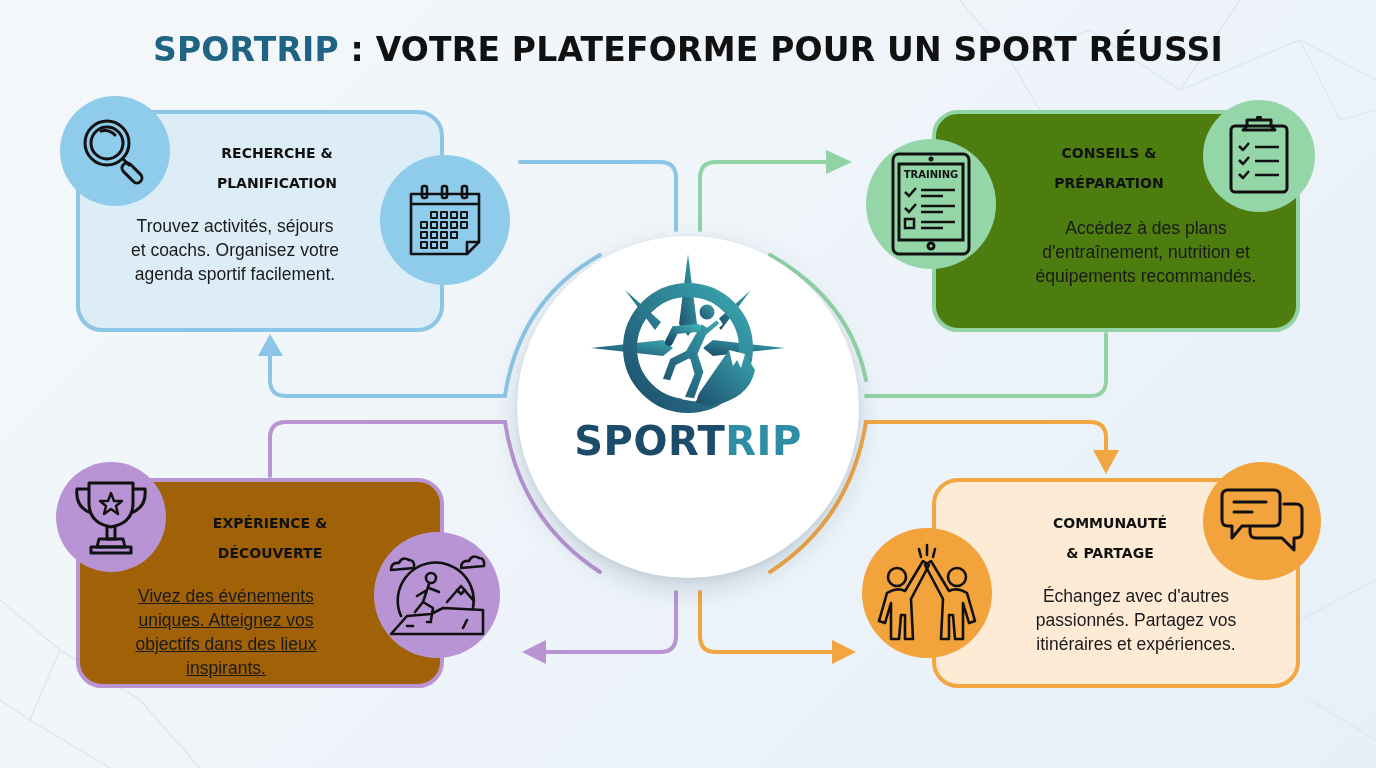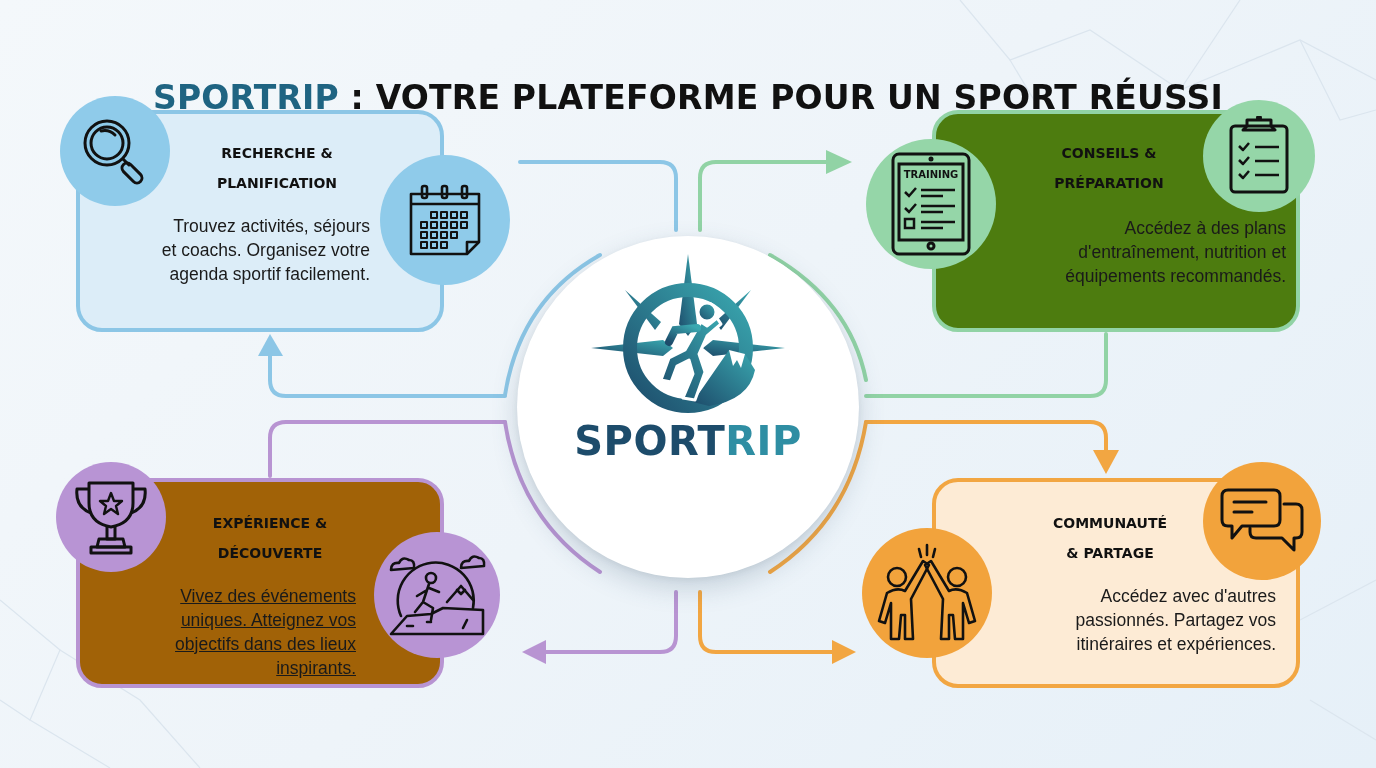--- a/index.html
+++ b/index.html
@@ -7,39 +7,39 @@
   body {
     position: relative;
     background: linear-gradient(135deg, #f4f8fb 0%, #eef4f9 50%, #e6f0f8 100%);
     font-family: "Liberation Sans", "DejaVu Sans", sans-serif;
     color: #111;
   }
   .bg-lines { position: absolute; inset: 0; pointer-events: none; }
   .title {
     position: absolute; top: 30px; left: 0; width: 1376px; text-align: center;
     font-family: "DejaVu Sans", sans-serif; font-weight: bold; font-size: 33px;
-    letter-spacing: 0.2px; color: #111; margin-top: 48px;
+    letter-spacing: 0.2px; color: #111;
   }
   .title .brand { color: #1f6482; }
   .connectors { position: absolute; inset: 0; pointer-events: none; }
 
   .card {
     position: absolute; border-radius: 26px; border-width: 4px; border-style: solid;
   }
   .card-blue { left: 76px; top: 110px; width: 368px; height: 222px; background: #dcedf8; border-color: #8cc6e6; }
   .card-green { left: 932px; top: 110px; width: 368px; height: 222px; background: #4d7c0f; border-color: #91d3a5; }
   .card-purple { left: 76px; top: 478px; width: 368px; height: 210px; background: #a16207; border-color: #b894d2; }
   .card-orange { left: 932px; top: 478px; width: 368px; height: 210px; background: #fdebd5; border-color: #f2a642; }
 
   .card-title {
     position: absolute; font-family: "DejaVu Sans", sans-serif; font-weight: bold;
     font-size: 14px; line-height: 30px; text-align: center; color: #111;
   }
   .card-text {
-    position: absolute; font-size: 17.5px; line-height: 24px; text-align: right; color: #1a1a1a;
+    position: absolute; font-size: 17.5px; line-height: 24px; text-align: center; color: #1a1a1a;
   }
 
   .icon-circle {
     position: absolute; border-radius: 50%; display: flex; align-items: center; justify-content: center;
   }
   .ic-blue { background: #8fcbea; }
   .ic-green { background: #95d6a8; }
   .ic-purple { background: #b894d4; }
   .ic-orange { background: #f2a33c; }
   .icon-circle svg { display: block; }
@@ -239,21 +239,21 @@
     <path d="M 20 76 L 26 76 M 40 72 L 44 72 M 80 70 L 76 78"></path>
   </svg>
 </div>
 
 <div class="card card-orange">
   <div class="card-title" style="left:66px; top:26px; width:216px;">
     <div>COMMUNAUTÉ</div>
     <div>&amp; PARTAGE</div>
   </div>
   <div class="card-text" style="left:60px; top:102px; width:280px;">
-    <div>Accédez avec d'autres</div>
+    <div>Échangez avec d'autres</div>
     <div>passionnés. Partagez vos</div>
     <div>itinéraires et expériences.</div>
   </div>
 </div>
 <div class="icon-circle ic-orange" style="left:862px; top:528px; width:130px; height:130px;">
   <svg width="104" height="100" viewBox="0 0 104 100" fill="none" stroke="#111" stroke-width="2.6" stroke-linejoin="round" stroke-linecap="round">
     <path d="M 44 6 L 46 14 M 52 2 L 52 12 M 60 6 L 58 14"></path>
     <circle cx="22" cy="34" r="9"></circle>
     <circle cx="82" cy="34" r="9"></circle>
     <path d="M 48 18 L 30 48 Q 22 44 12 50 L 4 78 L 10 80 L 16 60 L 16 96 L 24 96 L 26 72 L 30 72 L 30 96 L 38 96 L 36 56 L 54 22 Z"></path>

